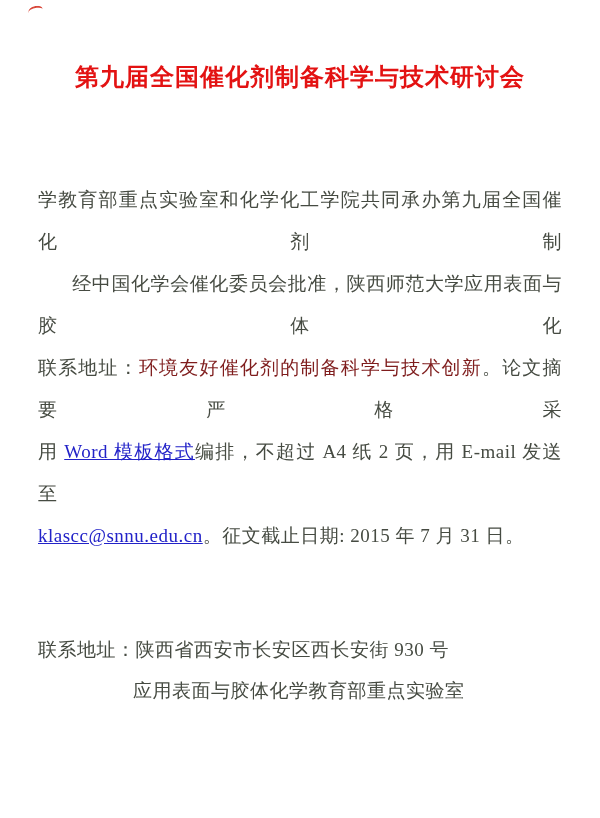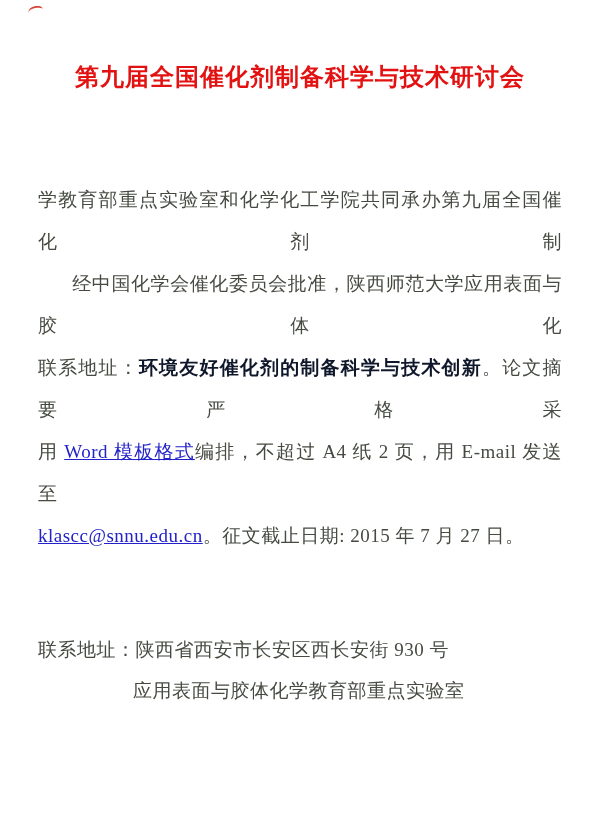--- a/index.html
+++ b/index.html
@@ -47,22 +47,22 @@
     text-align: justify;
     text-align-last: justify;
   }
   .jline.first {
     text-indent: 1.8em;
   }
   .lastline {
     text-align: left;
   }
   .bold-seg {
-    font-weight: bold;
-    color: #0f172a;
+    font-weight: normal;
+    color: #7f1d1d;
   }
   .doc-link {
     color: #2222c8;
     text-decoration: underline;
     text-decoration-color: #2222c8;
     cursor: pointer;
     font-family: "Liberation Serif", "DejaVu Serif", serif;
     text-align: right;
   }
   .contacts {
@@ -92,21 +92,21 @@
 
   <div class="titles">
     <div>第九届全国催化剂制备科学与技术研讨会</div>
   </div>
 
   <div class="body-text">
     <div class="jline">学教育部重点实验室和化学化工学院共同承办第九届全国催化剂制</div>
     <div class="jline first">经中国化学会催化委员会批准，陕西师范大学应用表面与胶体化</div>
     <div class="jline"><span>联系地址：</span><span class="bold-seg">环境友好催化剂的制备科学与技术创新</span><span>。论文摘要严格采</span></div>
     <div class="jline"><span>用 </span><a class="doc-link">Word 模板格式</a><span>编排，不超过 A4 纸 2 页，用 E-mail 发送至</span></div>
-    <div class="lastline"><a class="doc-link">klascc@snnu.edu.cn</a><span>。征文截止日期: 2015 年 7 月 27 日。</span></div>
+    <div class="lastline"><a class="doc-link">klascc@snnu.edu.cn</a><span>。征文截止日期: 2015 年 7 月 31 日。</span></div>
   </div>
 
   <div class="contacts">
     <div class="contact-row"><span class="clabel">联系地址：</span><span>陕西省西安市长安区西长安街 930 号</span></div>
     <div class="contact-row indented"><span>应用表面与胶体化学教育部重点实验室</span></div>
 
   </div>
 
 </div>
 

